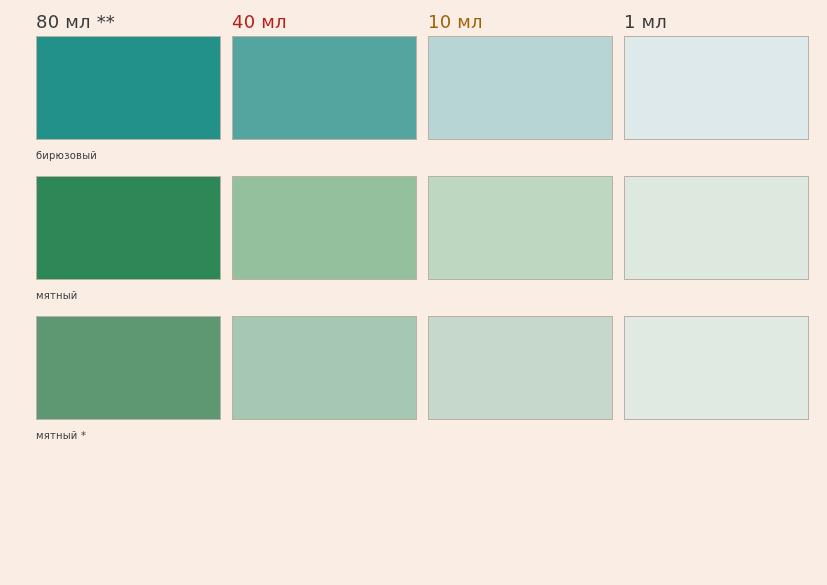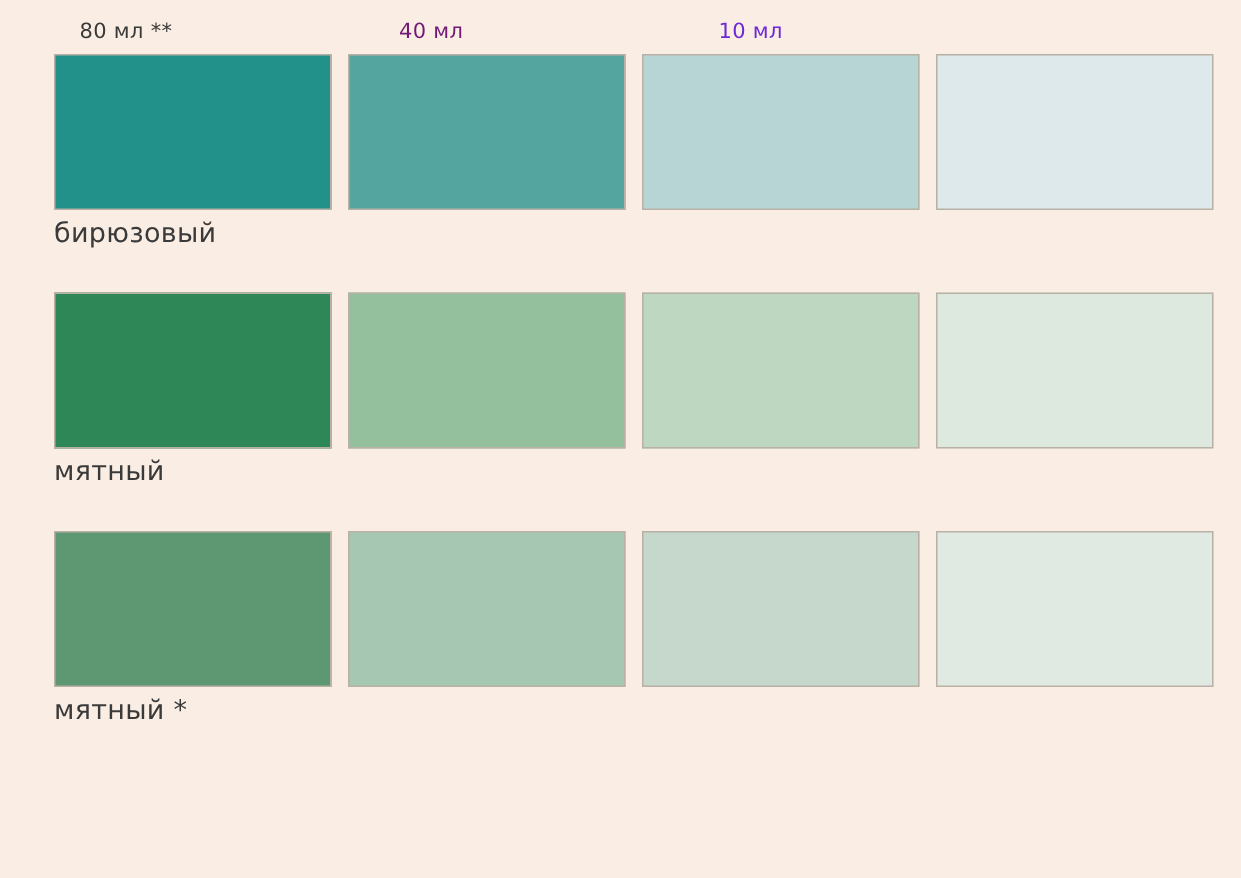--- a/index.html
+++ b/index.html
@@ -22,62 +22,62 @@
   }
   .header-row {
     display: flex;
     margin-left: 36px;
     height: 22px;
     align-items: flex-start;
   }
   .col-header {
     width: 185px;
     margin-right: 11px;
-    font-size: 14px;
+    font-size: 18px;
     color: #3a3a3a;
     letter-spacing: 0.2px;
     line-height: 15px;
     white-space: nowrap;
-    margin-left: 17px;
   }
   .grid-body {
     margin-left: 36px;
   }
   .swatch-row {
     margin-bottom: 0px;
   }
   .swatch-strip {
     display: flex;
   }
   .swatch {
     width: 185px;
     height: 104px;
     margin-right: 11px;
     border: 1px solid #b9b0a6;
     box-sizing: border-box;
   }
   .row-label {
-    font-size: 18px;
+    font-size: 10px;
     color: #3a3a3a;
     letter-spacing: 0.2px;
     line-height: 15px;
     padding-top: 8px;
-    padding-bottom: 32px;
+    padding-bottom: 13px;
     white-space: nowrap;
   }
 </style>
 </head>
 <body style="background: rgb(250, 238, 228);">
 
 <div id="chart-root">
 
   <div class="header-row">
     <div class="col-header" style="color: rgb(58, 58, 58);">80 мл **</div>
-    <div class="col-header" style="color: #701a75;">40 мл</div>
-    <div class="col-header" style="color: #6d28d9;">10 мл</div>
+    <div class="col-header" style="color: #b91c1c;">40 мл</div>
+    <div class="col-header" style="color: #a16207;">10 мл</div>
+    <div class="col-header" style="color: rgb(58, 58, 58);">1 мл</div>
   </div>
 
   <div class="grid-body">
 
     <div class="swatch-row">
       <div class="swatch-strip">
         <div class="swatch" style="background-color: rgb(33, 145, 137); border-color: rgb(185, 176, 166);"></div>
         <div class="swatch" style="background-color: rgb(84, 165, 160); border-color: rgb(185, 176, 166);"></div>
         <div class="swatch" style="background-color: rgb(184, 213, 214); border-color: rgb(185, 176, 166);"></div>
         <div class="swatch" style="background-color: rgb(221, 233, 234); border-color: rgb(185, 176, 166);"></div>

